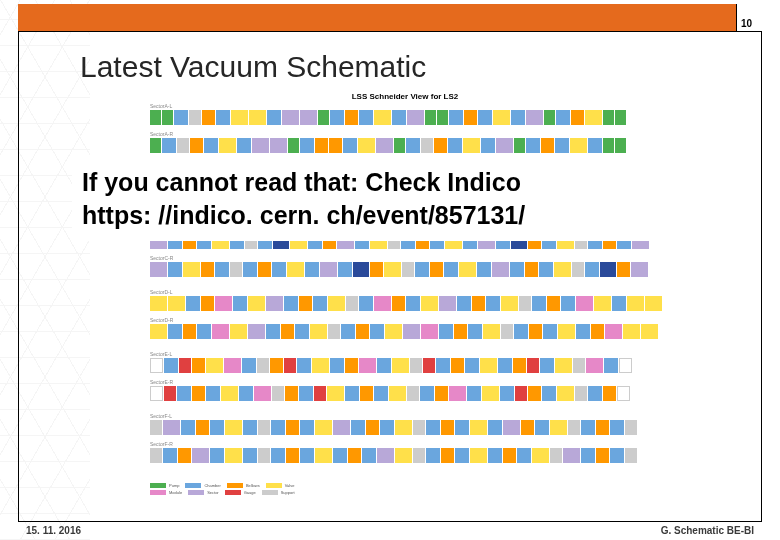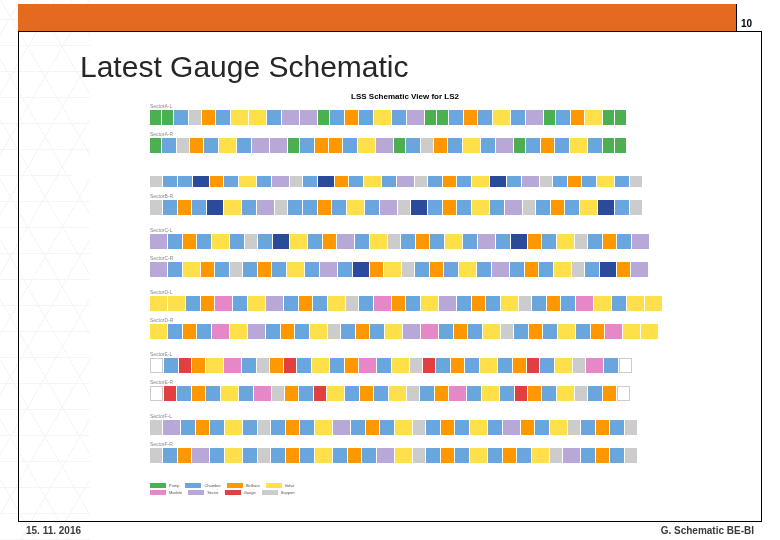--- a/index.html
+++ b/index.html
@@ -174,24 +174,24 @@
 <body>
 
 <div class="bg-hex"></div>
 <div class="slide-frame"></div>
 
 <div class="header">
   <div class="header-left"></div>
   <div class="header-page">10</div>
 </div>
 
-<div class="title">Latest Gauge Schematic</div>
+<div class="title">Latest Vacuum Schematic</div>
 
 <div class="schematic-area">
-  <div class="schematic-title">LSS Schematic View for LS2</div>
+  <div class="schematic-title">LSS Schneider View for LS2</div>
   <div id="rows-container">
       <div class="row-wrap">
         <div class="row-label">SectorA-L</div>
         <div class="row">
           <div class="seg c-gn" style="width: 11px;"></div>
           <div class="seg c-gn" style="width: 11px;"></div>
           <div class="seg c-bl" style="width: 14px;"></div>
           <div class="seg c-gy" style="width: 12px;"></div>
           <div class="seg c-or" style="width: 13px;"></div>
           <div class="seg c-bl" style="width: 14px;"></div>
@@ -667,16 +667,18 @@
         <span>Gauge</span>
       </div>
       <div class="legend-item">
         <div class="legend-swatch c-gy"></div>
         <span>Support</span>
       </div>
     </div>
 </div>
 
 <div class="callout">
+  <div class="callout-text">If you cannot read that: Check Indico</div>
+  <div class="callout-text">https: //indico. cern. ch/event/857131/</div>
 </div>
 
 <div class="footer-date">15. 11. 2016</div>
 <div class="footer-author">G. Schematic BE-BI</div>
 
 </body></html>

